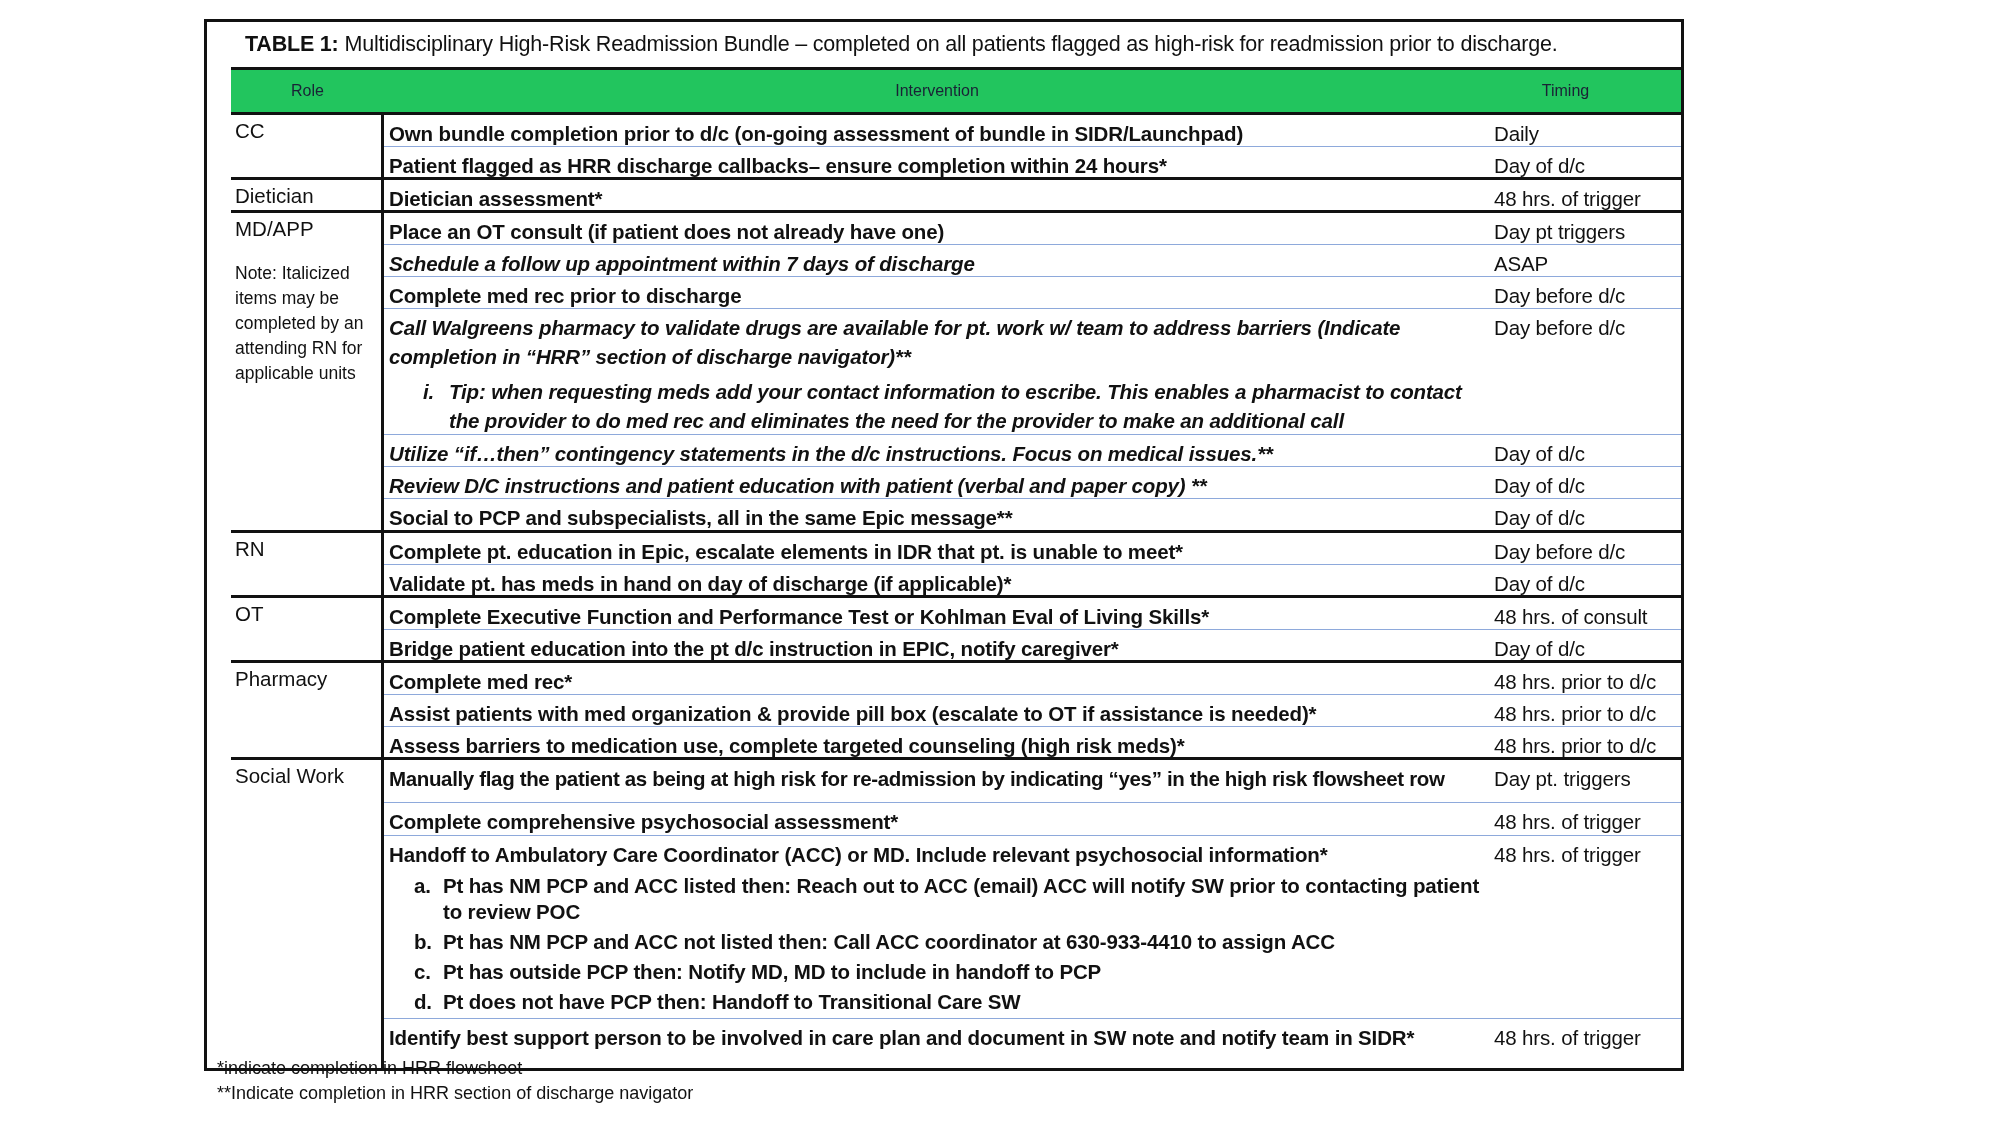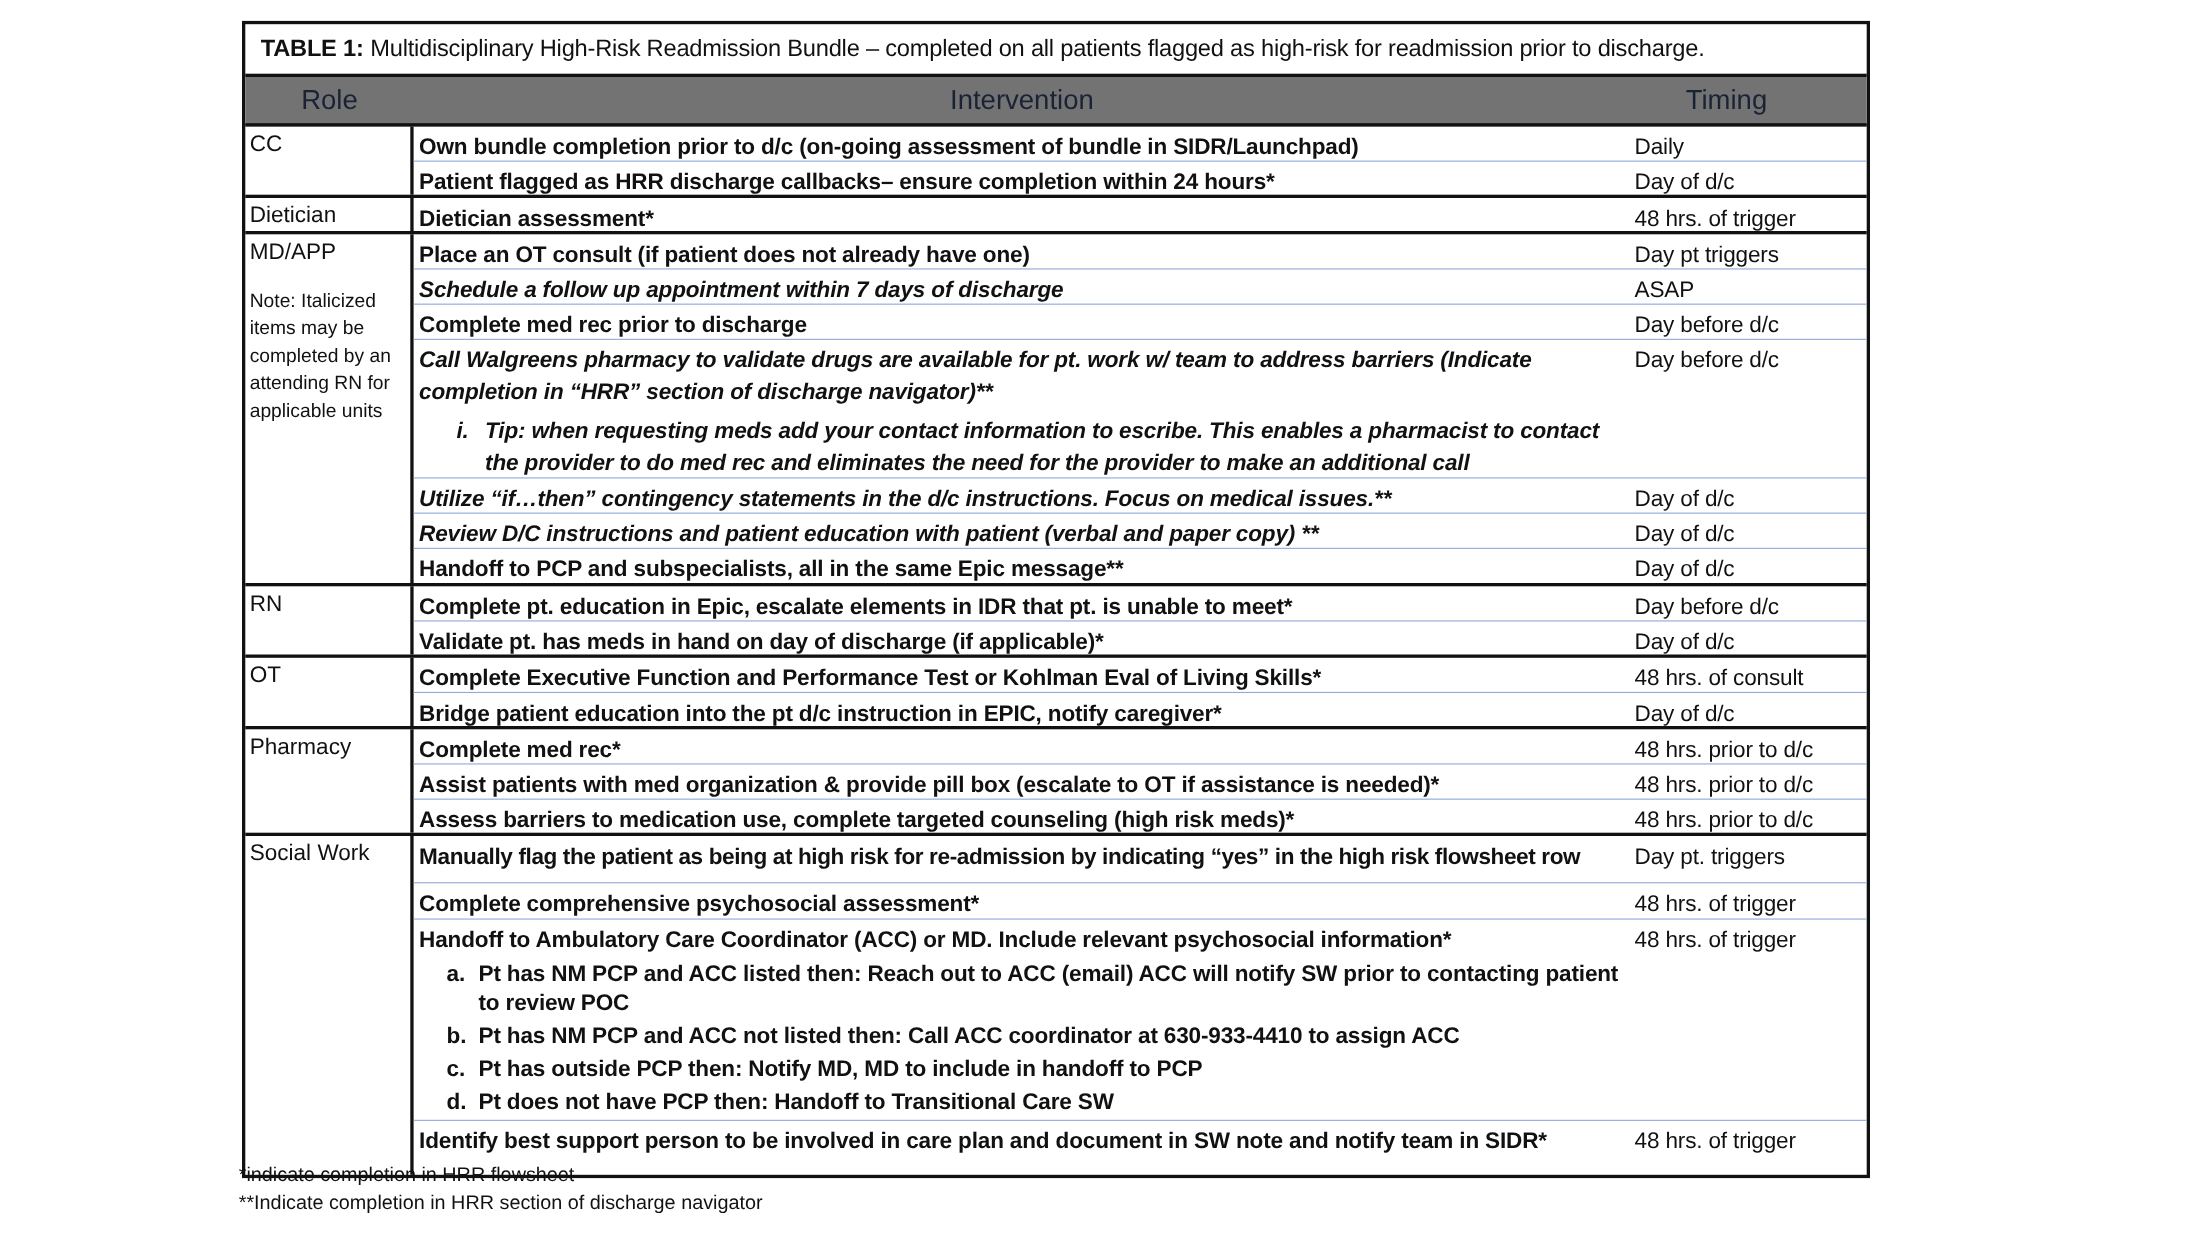--- a/index.html
+++ b/index.html
@@ -1,24 +1,24 @@
 <!DOCTYPE html>
 <html><head>
 <meta charset="utf-8">
 <style>
   html, body { margin:0; padding:0; background:#ffffff; }
   body { width:2000px; height:1125px; position:relative; overflow:hidden;
          font-family:"Liberation Sans", sans-serif; color:#111; }
-  .table { position:absolute; left:220px; top:19px; width:1480px;
-           border:3px solid #111; box-sizing:border-box; }
+  .table { position:absolute; left:204px; top:19px; width:1480px;
+           border:3px solid #111; box-sizing:border-box;padding-left:24px; }
   .title { height:45px; border-bottom:3px solid #111; display:flex; align-items:center;
            padding-left:14px; font-size:21.5px; letter-spacing:-0.2px; }
   .title b { font-weight:bold; margin-right:6px; }
-  .hdr { height:42px; background:#737373; border-bottom:3px solid #111; display:flex; align-items:center;
-         font-size:25px; color:#1a2236; }
+  .hdr { height:42px; background:#22c55e; border-bottom:3px solid #111; display:flex; align-items:center;
+         font-size:16px; color:#1a2236; }
   .hdr .c-role { width:153px; text-align:center; }
   .hdr .c-int { width:1106px; text-align:center; }
   .hdr .c-time { flex:1; text-align:center; padding-right:40px; }
   .group { display:flex; border-bottom:3px solid #111; }
   .group:last-child { border-bottom:none;border-radius:18px; }
   .role { width:150px; border-right:3px solid #111; padding:4px 0 0 4px; font-size:20.5px; box-sizing:border-box; flex:0 0 153px; }
   .role .note { font-size:17.5px; line-height:25px; margin-top:20px; }
   .rows { flex:1; }
   .row { display:flex; border-bottom:1.5px solid #8EA9DB; font-size:20.5px; letter-spacing:-0.15px; }
   .row:last-child { border-bottom:none; }
@@ -99,21 +99,21 @@
       </div>
       <div class="row i" style="height:31px">
         <div class="int">Utilize “if…then” contingency statements in the d/c instructions. Focus on medical issues.**</div>
         <div class="time" style="font-style:normal">Day of d/c</div>
       </div>
       <div class="row i" style="height:31px">
         <div class="int">Review D/C instructions and patient education with patient (verbal and paper copy) **</div>
         <div class="time">Day of d/c</div>
       </div>
       <div class="row" style="height:31px">
-        <div class="int">Handoff to PCP and subspecialists, all in the same Epic message**</div>
+        <div class="int">Social to PCP and subspecialists, all in the same Epic message**</div>
         <div class="time">Day of d/c</div>
       </div>
     </div>
   </div>
 
   <div class="group">
     <div class="role">RN</div>
     <div class="rows">
       <div class="row" style="height:31px">
         <div class="int">Complete pt. education in Epic, escalate elements in IDR that pt. is unable to meet*</div>

